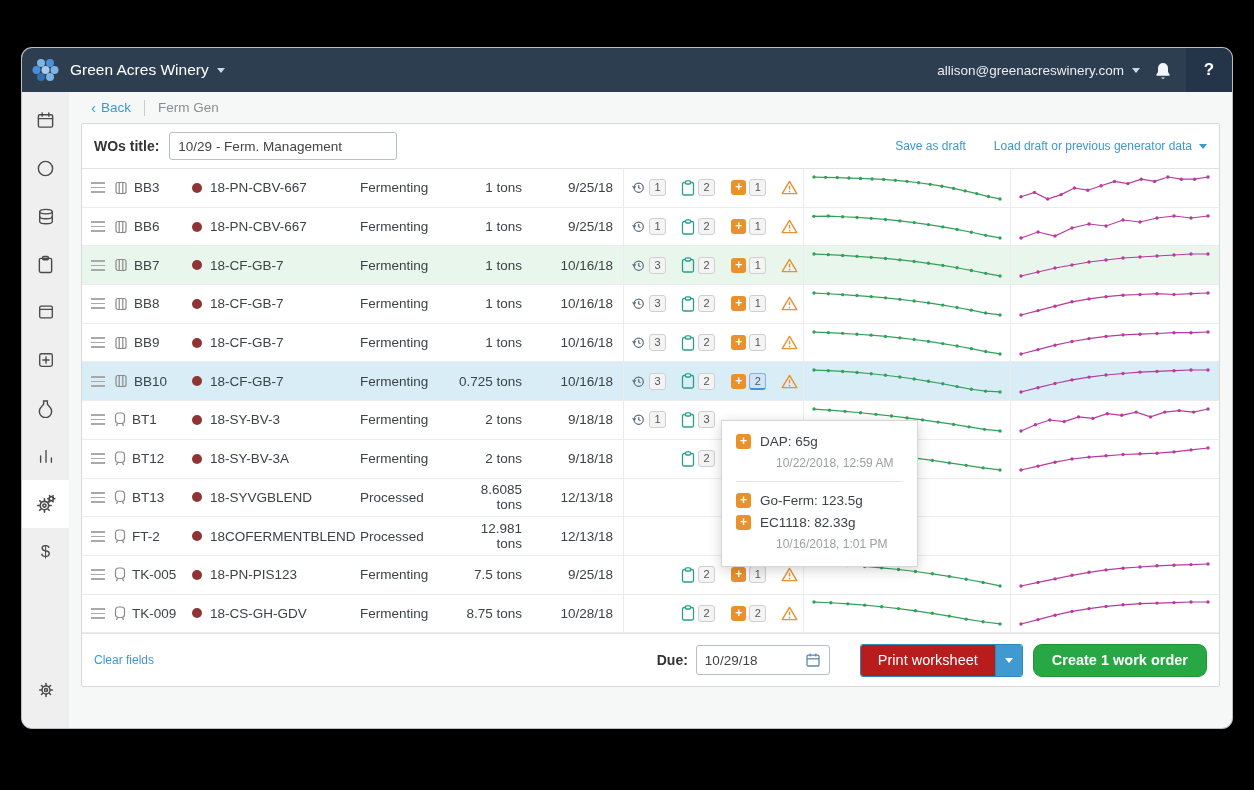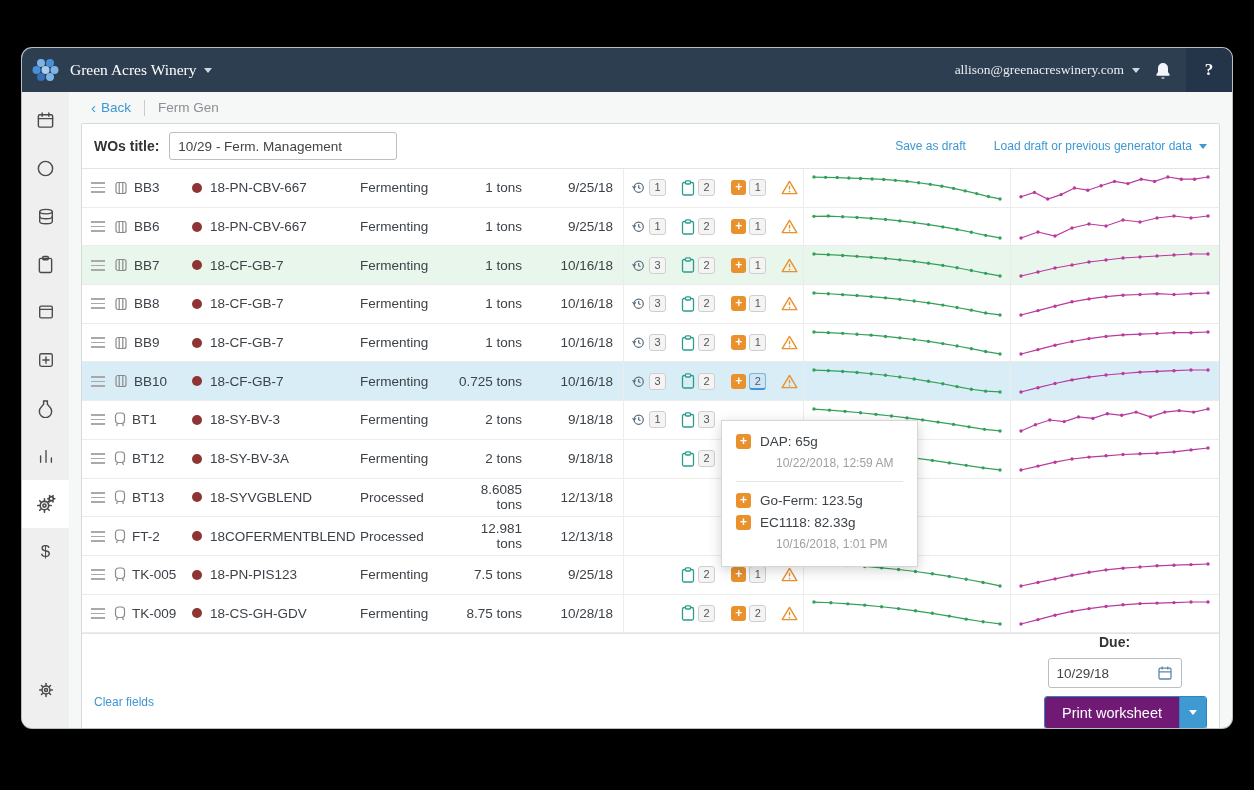--- a/index.html
+++ b/index.html
@@ -4,21 +4,21 @@
 <style>
   html,body{margin:0;padding:0;width:1254px;height:790px;background:#000;
     font-family:"Liberation Sans",sans-serif;overflow:hidden;}
   *{box-sizing:border-box;}
 
   .window{position:absolute;left:22px;top:48px;width:1210px;height:680px;background:#f6f7f7;
     border-radius:10px;overflow:hidden;display:flex;flex-direction:column;
     box-shadow:0 0 0 1px #b9bfc5,0 8px 30px rgba(0,0,0,.6);}
 
   
-  .navbar{flex:0 0 44px;background:#2d3e50;display:flex;align-items:center;color:#fff;font-family:Liberation Serif, serif;}
+  .navbar{flex:0 0 44px;background:#2d3e50;display:flex;align-items:center;color:#fff;}
   .logo-wrap{width:48px;display:flex;justify-content:center;align-items:center;}
   .nav-title{font-size:15.5px;color:#fff;}
   .chev{width:0;height:0;border-left:4.5px solid transparent;border-right:4.5px solid transparent;
     border-top:5px solid #cfd8e0;display:inline-block;margin-left:8px;}
   .nav-right{margin-left:auto;display:flex;align-items:center;height:100%;}
   .email{font-size:13.5px;color:#e9eef3;}
   .nav-sq{width:46px;height:44px;display:flex;align-items:center;justify-content:center;}
   .help-sq{background:#24354a;font-size:17px;font-weight:bold;color:#fff;}
 
   
@@ -90,27 +90,27 @@
 
   
   .popover{position:absolute;left:639px;top:296px;width:197px;background:#fff;
     border:1px solid #d6d6d6;box-shadow:0 3px 12px rgba(0,0,0,.18);padding:13px 14px;z-index:10;}
   .pv-row{display:flex;align-items:center;gap:9px;font-size:13.5px;color:#3c4248;margin-bottom:7px;}
   .pv-time{font-size:12px;color:#9aa0a6;margin-left:40px;margin-bottom:2px;}
   .pv-div{height:1px;background:#e5e5e5;margin:11px 0;}
 
   
   .footer{flex:0 0 53px;display:flex;align-items:center;padding:0 12px;border-top:1px solid #e3e3e3;gap:19px;}
-  .due-group{margin-left:auto;display:flex;align-items:center;gap:8px;flex-direction:column;}
+  .due-group{margin-left:auto;display:flex;align-items:center;gap:8px;}
   .date-input{width:134px;height:30px;border:1px solid #b9bec4;border-radius:3px;background:#fff;
     display:flex;align-items:center;padding:0 8px;font-size:13.5px;color:#444;cursor:pointer;}
   .date-input .cal{margin-left:auto;display:flex;}
   .btn{height:33px;display:flex;align-items:center;font-size:14.5px;color:#fff;cursor:pointer;border-radius:9px;}
   .btn-print-group{display:flex;margin-left:22px;border:1px solid #2d86c0;border-radius:3px;overflow:hidden;}
-  .btn-print{background:#701a75;padding:0 17px;height:31px;display:flex;align-items:center;color:#fff;font-size:14.5px;cursor:pointer;}
+  .btn-print{background:#b91c1c;padding:0 17px;height:31px;display:flex;align-items:center;color:#fff;font-size:14.5px;cursor:pointer;}
   .btn-print-caret{width:27px;background:#3f9ad2;border-left:1px solid #2d86c0;display:flex;
     align-items:center;justify-content:center;cursor:pointer;}
   .caret-w{width:0;height:0;border-left:4.5px solid transparent;border-right:4.5px solid transparent;border-top:5px solid #fff;}
   .btn-create{background:#28a745;border:1px solid #1e9638;padding:0 18px;font-weight:bold;margin-left:2px;}
 
   svg.spark{display:block;}
 </style>
 </head>
 <body>
 

